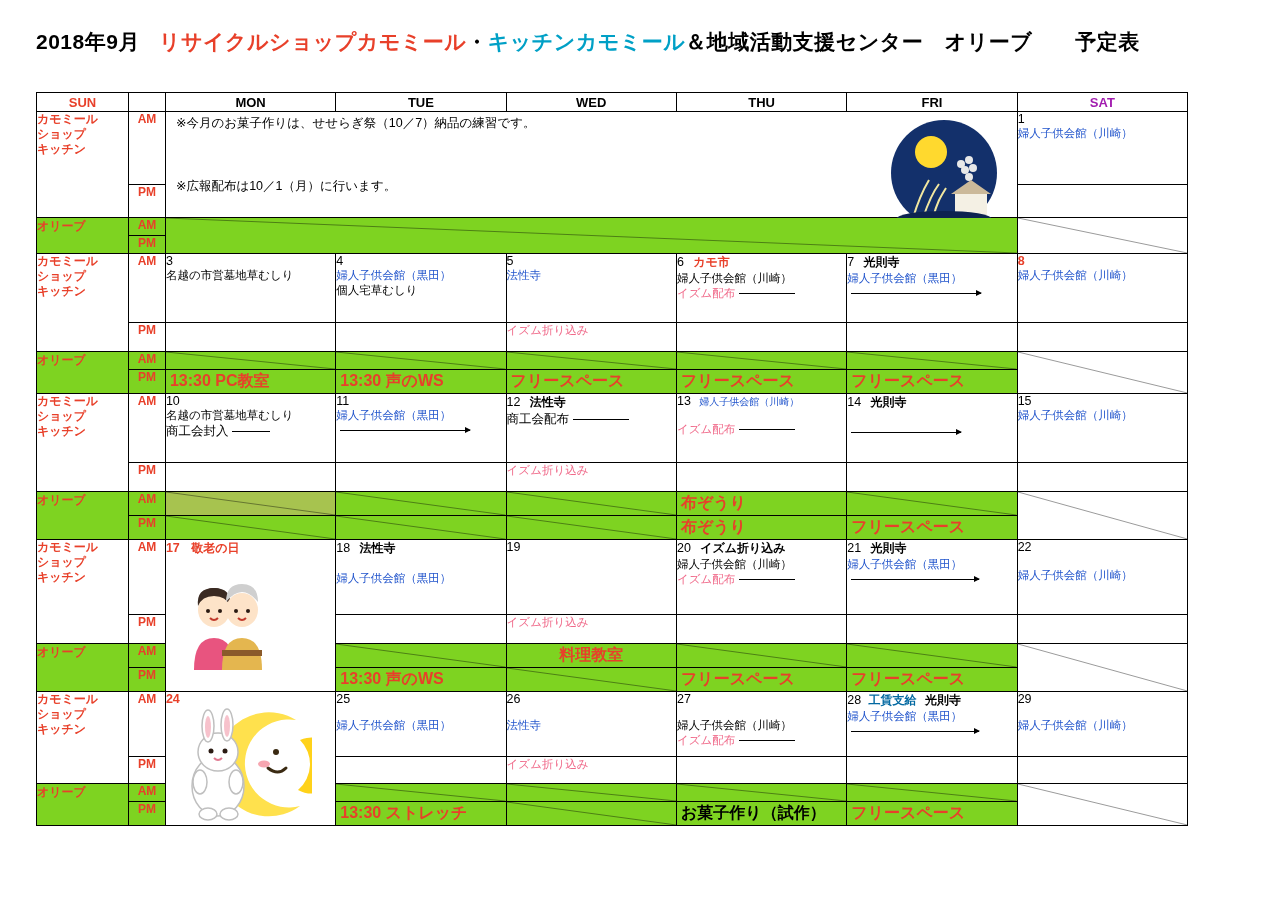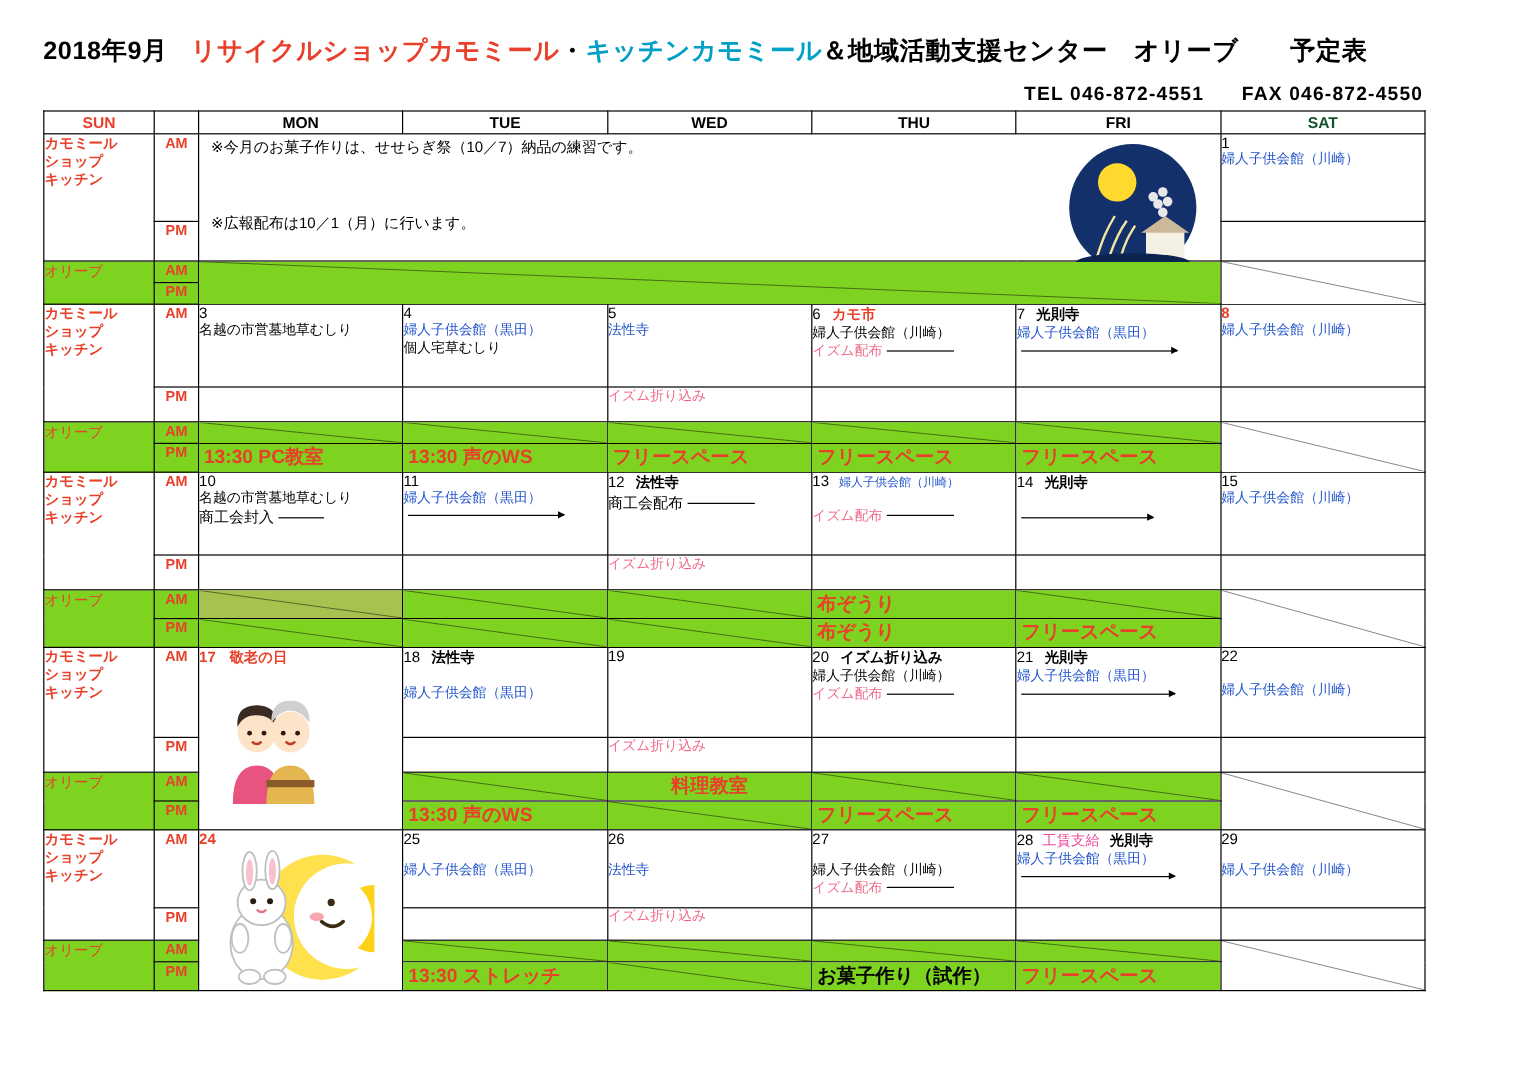--- a/index.html
+++ b/index.html
@@ -39,30 +39,30 @@
   col.c-lbl{width:80px;}
   col.c-ap{width:32px;}
   col.c-day{width:148px;}
 
   
   tr.hdr th{
     height:18px;text-align:center;font-size:13px;font-weight:bold;
     vertical-align:middle;
   }
   th.sun{color:#e8402a;}
-  th.sat{color:#14532d;}
+  th.sat{color:#a21caf;}
   th.wd{color:#000;}
 
   
   td.lbl{
     text-align:left;padding:2px 3px;font-size:11.5px;line-height:1.25;
     font-weight:bold;color:#e8402a;
   }
   td.lbl-olive{
-    color:#e8402a;font-weight:normal;font-size:12px;
+    color:#e8402a;font-weight:bold;font-size:12px;
     background:#7ed321;vertical-align:middle;padding-left:4px;
   }
   td.ap{
     text-align:center;font-weight:bold;color:#e8402a;font-size:12px;
     vertical-align:middle;
   }
   td.ap-olive{
     text-align:center;font-weight:bold;color:#e8402a;font-size:12px;
     vertical-align:middle;background:#7ed321;
   }
@@ -71,21 +71,21 @@
   td.day{position:relative;padding:2px 3px 2px 4px;}
   .dnum{font-size:12.5px;color:#000;}
   .dnum.red{color:#e8402a;font-weight:bold;}
   .ev{display:block;line-height:1.3;font-size:11.5px;white-space:nowrap;}
   .ev.blue{color:#2255cc;}
   .ev.black{color:#000;}
   .ev.pink{color:#f06a8a;}
   .ev.small{font-size:10px;}
   .inline-red{color:#e8402a;font-weight:bold;}
   .inline-black{color:#000;font-weight:bold;}
-  .inline-pink{color:#ec4899;font-weight:normal;}
+  .inline-pink{color:#0369a1;font-weight:bold;}
 
   
   .arrow{
     display:inline-block;position:relative;height:1px;background:#000;
     vertical-align:middle;margin-left:4px;
   }
   .arrow::after{
     content:"";position:absolute;right:-1px;top:-3px;
     border-left:6px solid #000;border-top:3px solid transparent;border-bottom:3px solid transparent;
   }
@@ -122,24 +122,20 @@
 </head>
 <body>
 
 <div class="page">
 
   <div class="title">
     <span class="t-date">2018年9月</span>
     <span>&nbsp;&nbsp;</span><span class="t-red">リサイクルショップカモミール</span><span class="t-dot">・</span><span class="t-blue">キッチンカモミール</span><span class="t-black">＆地域活動支援センター　オリーブ　　予定表</span>
   </div>
 
-  <div class="contact">
-    <span>TEL  046-872-4551</span>
-    <span>FAX  046-872-4550</span>
-  </div>
 
   <table class="cal">
     <colgroup>
       <col class="c-lbl">
         <col class="c-ap">
         <col class="c-day">
         <col class="c-day">
         <col class="c-day">
         <col class="c-day">
         <col class="c-day">

